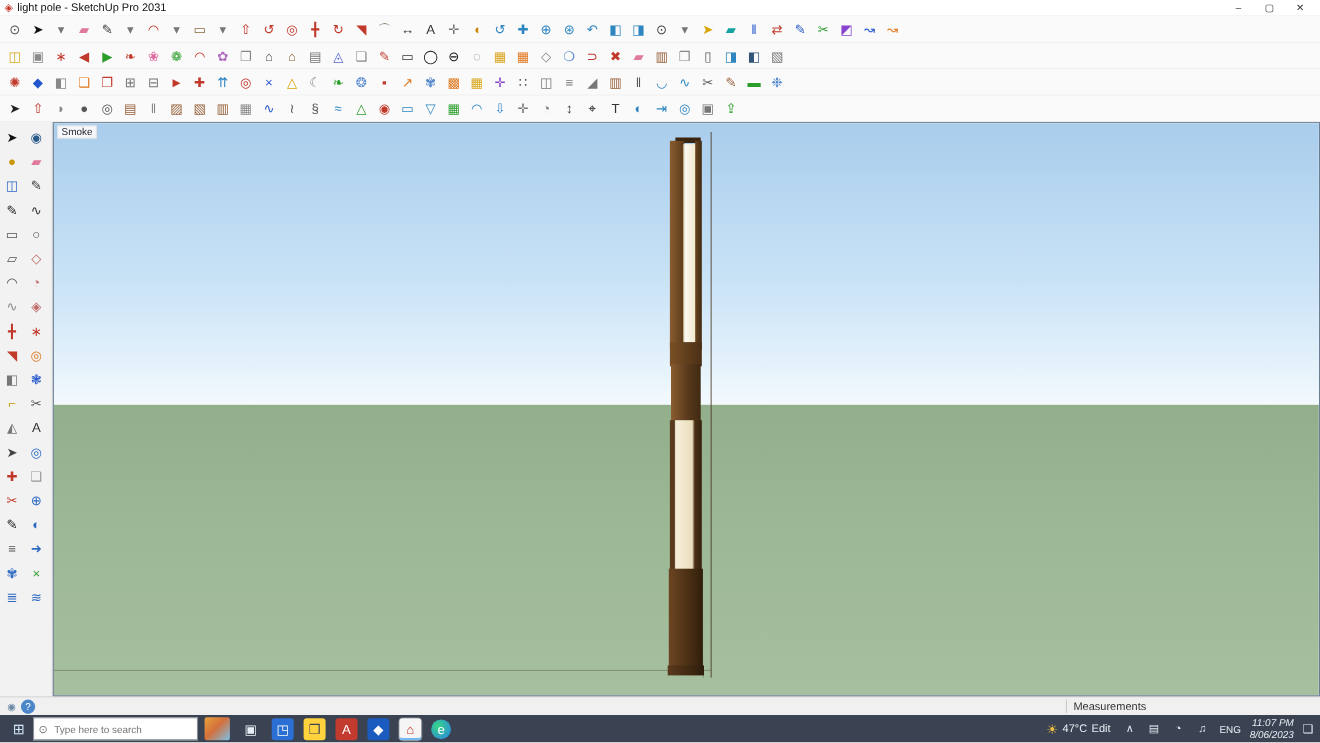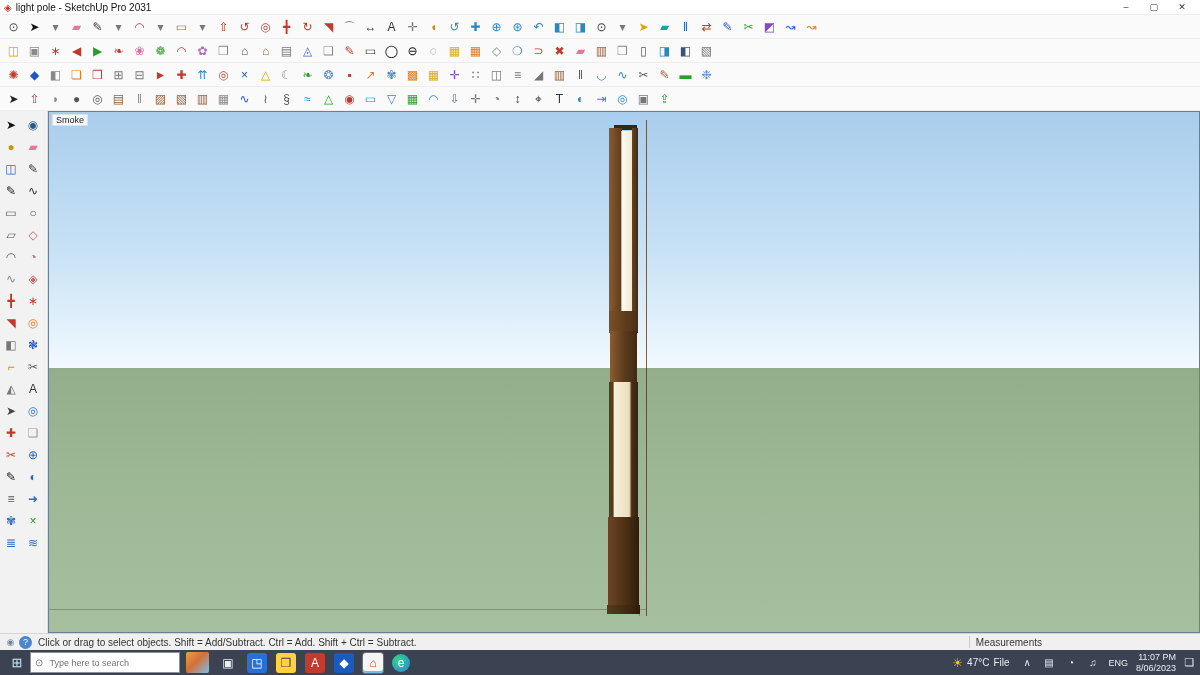--- a/index.html
+++ b/index.html
@@ -64,21 +64,21 @@
   .apps .ico{width:20px;height:20px;font-size:12px;border-radius:3px;}
   .apps .thumb{width:23px;height:21px;border-radius:2px;}
   .apps .round{border-radius:50%;width:18px;height:18px;}
   .apps .active{box-shadow:0 0 0 1px rgba(255,255,255,.25), inset 0 -2px 0 #76b9ed;}
   .taskbar .spacer{flex:1;}
   .weather{display:flex;align-items:center;gap:4px;font-size:10px;margin-right:10px;}
   .weather .sun{color:#f0c040;font-size:12px;}
   .tray{display:flex;align-items:center;gap:7px;margin-right:8px;}
   .tray .ico{width:15px;height:15px;font-size:10px;}
   .lang{font-size:9px;margin-right:8px;}
-  .clock{font-size:9px;text-align:right;line-height:1.15;margin-right:8px;}
+  .clock{font-size:9px;text-align:right;line-height:1.15;margin-right:8px;font-style:italic;}
   .notif{font-size:11px;color:#dfe8f0;margin-right:2px;cursor:pointer;}
 </style>
 </head>
 <body>
 
 <div class="app">
 
   <div class="titlebar">
     <span class="logo">◈</span>
     <span>light pole - SketchUp Pro 2031</span>
@@ -302,21 +302,20 @@
 
       <div class="view-label">Smoke</div>
     </div>
   </div>
 
   <div class="statusbar">
     <span style="display:inline-flex;align-items:center;">
         <span class="ico" style="color: rgb(106, 135, 165);">◉</span>
         <span class="ico round" style="color: rgb(255, 255, 255); background: rgb(74, 134, 200);">?</span>
       </span>
-    <span class="hint">Click or drag to select objects. Shift = Add/Subtract. Ctrl = Add. Shift + Ctrl = Subtract.</span>
     <span class="spacer"></span>
     <span class="sep"></span>
     <span>Measurements</span>
     <input class="measure-input" style="">
   </div>
 
   <div class="taskbar">
     <span class="start">⊞</span>
     <div class="searchbox">
       <span class="mag">⊙</span>
@@ -329,21 +328,21 @@
         <span class="ico" style="color: rgb(59, 67, 82); background: rgb(255, 210, 62);">❒</span>
         <span class="ico" style="color: rgb(255, 255, 255); background: rgb(194, 59, 46);">A</span>
         <span class="ico" style="color: rgb(255, 255, 255); background: rgb(27, 91, 191);">◆</span>
         <span class="ico active" style="color: rgb(192, 57, 43); background: rgb(245, 245, 245);">⌂</span>
         <span class="ico round" style="color: rgb(255, 255, 255); background: radial-gradient(circle at 35% 35%, rgb(53, 214, 135), rgb(43, 125, 233));">e</span>
       </div>
     <span class="spacer"></span>
     <div class="weather">
       <span class="sun">☀</span>
       <span>47°C</span>
-      <span>File</span>
+      <span>Edit</span>
     </div>
     <div class="tray">
         <span class="ico" style="color: rgb(223, 232, 240);">∧</span>
         <span class="ico" style="color: rgb(223, 232, 240);">▤</span>
         <span class="ico" style="color: rgb(223, 232, 240);">◔</span>
         <span class="ico" style="color: rgb(223, 232, 240);">♫</span>
       </div>
     <span class="lang">ENG</span>
     <div class="clock">
       <div>11:07 PM</div>

